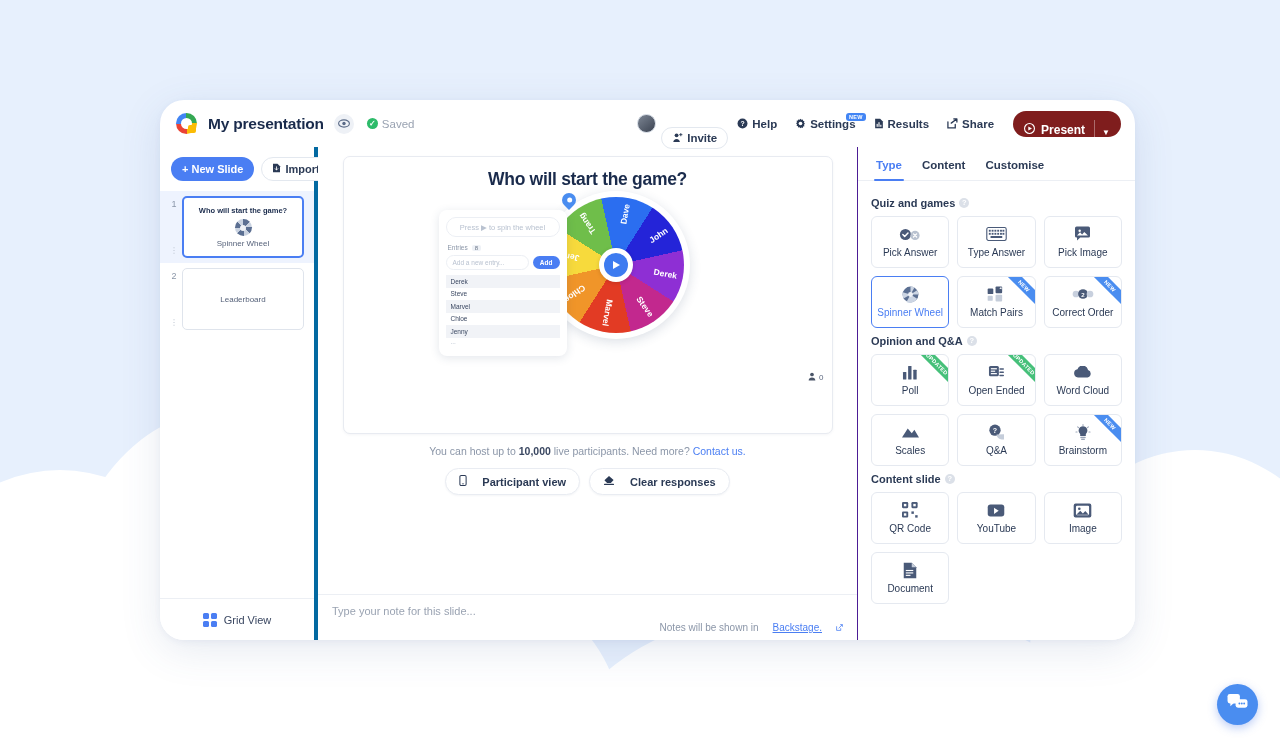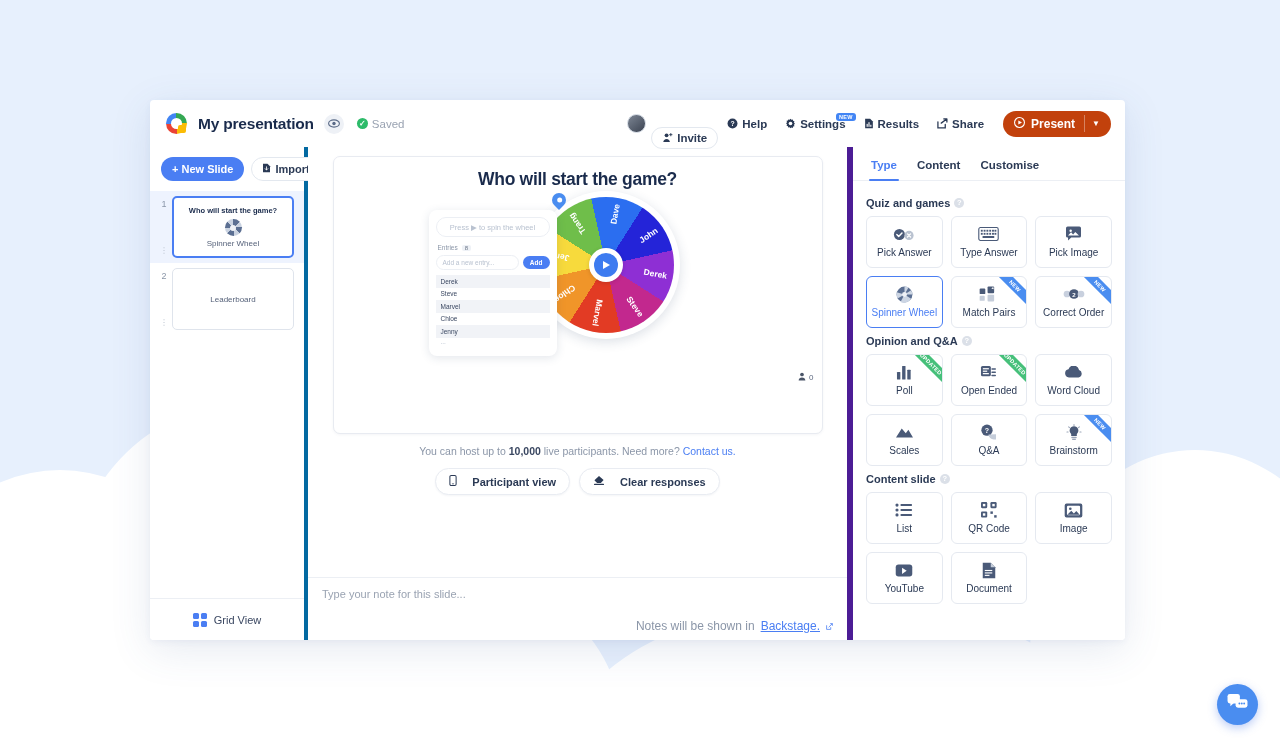--- a/index.html
+++ b/index.html
@@ -22,24 +22,24 @@
   .c2 { left:  60px; top: 410px; width: 330px; height: 430px; }
   .c3 { left: 200px; top: 560px; width: 420px; height: 320px; }
   .c4 { left: 560px; top: 600px; width: 560px; height: 320px; }
   .c5 { left: 1030px; top: 450px; width: 330px; height: 400px; }
   .c6 { left: 1180px; top: 520px; width: 260px; height: 300px; }
   .bg-bottom { position:absolute; left:0; right:0; bottom:-10px; height:60px; background:#fff; }
 
   
   .app-window {
     position: absolute;
-    left: 150px; top: 100px;
+    left: 160px; top: 100px;
     width: 975px; height: 540px;
     background: #ffffff;
-    border-radius: 4px;
+    border-radius: 24px;
     box-shadow: 0 10px 40px rgba(60,90,150,.13), 0 2px 6px rgba(60,90,150,.06);
     z-index: 2;
     overflow: hidden;
     display: flex;
     flex-direction: column;
   }
 
   
   .app-header {
     height: 47px;
@@ -87,22 +87,22 @@
     position: relative; white-space: nowrap;
   }
   .hbtn.invite { border: 1px solid #e3e8ef; margin-left: 5px; padding: 4px 10px; margin-top: 28px; }
   .hbtn svg { display: block; }
   .newbadge {
     position: absolute; right: -1px; top: 0px;
     background: #4285f4; color: #fff; font-size: 5.5px; font-weight: 700;
     padding: 1px 3px; border-radius: 3px; letter-spacing: .2px;
   }
   .present-btn {
-    display: flex; align-items: center; margin-left: 10px;
-    background: #c2410c; color: #fff; border-radius: 16px;
+    display: flex; align-items: flex-end; margin-left: 10px;
+    background: #7f1d1d; color: #fff; border-radius: 16px;
     font-size: 12px; font-weight: 700; height: 26px; cursor: pointer;
     padding: 0 4px 0 11px;
   }
   .present-btn .ptxt { margin: 0 9px 0 6px; }
   .present-btn .pdiv { width: 1px; height: 17px; background: rgba(255,255,255,.35); }
   .present-btn .pcar { padding: 0 7px; font-size: 8px; }
 
   
   .app-body { flex: 1 1 auto; display: flex; min-height: 0; }
 
@@ -277,32 +277,32 @@
   .cact {
     display: flex; align-items: center; gap: 15px;
     border: 1px solid #e9ecf2; border-radius: 15px; background: #fff;
     font-size: 11px; font-weight: 700; color: #2b3a55;
     padding: 6px 13px; cursor: pointer; box-shadow: 0 1px 2px rgba(40,60,100,.05);
   }
 
   
   .notes-bar {
     flex: 0 0 auto; border-top: 1px solid #eceff4;
-    padding: 10px 14px 7px; position: relative; height: 63px;
+    padding: 10px 14px 7px; position: relative; height: 46px;
   }
   .notes-placeholder { font-size: 11px; color: #9aa3b2; cursor: text; }
   .notes-foot {
     position: absolute; right: 14px; bottom: 7px;
-    font-size: 12px; color: #8b96a8; display: flex; align-items: flex-end; gap: 6px;
+    font-size: 10px; color: #8b96a8; display: flex; align-items: flex-end; gap: 14px;
   }
   .notes-foot a { color: #4a7ef3; }
 
   
   .rightpanel {
-    width: 278px; flex: 0 0 278px; border-left: 6px solid #4c1d95;
+    width: 278px; flex: 0 0 278px; border-left: 1px solid #4c1d95;
     display: flex; flex-direction: column; background: #fff; min-height: 0;
   }
   .rp-tabs { display: flex; gap: 0; padding: 0 8px; border-bottom: 1px solid #eceff4; flex: 0 0 auto; }
   .rp-tab {
     font-size: 11.5px; font-weight: 700; color: #2b3a55;
     padding: 12px 10px 9px; cursor: pointer; position: relative;
   }
   .rp-tab.active { color: #4a7ef3; }
   .rp-tab.active::after {
     content: ""; position: absolute; left: 8px; right: 8px; bottom: -1px;
@@ -760,69 +760,54 @@
               <div class="ribbon new">NEW</div>
             </div>
           </div>
           <div class="rp-section-title">
             <span>Content slide</span>
             <span class="qmark">?</span>
           </div>
           <div class="tile-grid">
             <div class="tile">
               <div class="tile-ico">
-                <svg width="18" height="14" viewBox="0 0 19 15">
-                  <g fill="#4a5a78">
-                    <circle cx="2" cy="2.2" r="1.7"></circle>
-                    <circle cx="2" cy="7.5" r="1.7"></circle>
-                    <circle cx="2" cy="12.8" r="1.7"></circle>
-                    <rect x="5.6" y="1.1" width="12.6" height="2.2" rx="1.1"></rect>
-                    <rect x="5.6" y="6.4" width="12.6" height="2.2" rx="1.1"></rect>
-                    <rect x="5.6" y="11.7" width="12.6" height="2.2" rx="1.1"></rect>
-                  </g>
-                </svg>
-              </div>
-              <div class="tile-label">List</div>
-            </div>
-            <div class="tile">
-              <div class="tile-ico">
                 <svg width="16" height="16" viewBox="0 0 17 17">
                   <g fill="#4a5a78">
                     <rect x="0" y="0" width="6.6" height="6.6" rx="1.2"></rect>
                     <rect x="10" y="0" width="6.6" height="6.6" rx="1.2"></rect>
                     <rect x="0" y="10" width="6.6" height="6.6" rx="1.2"></rect>
                     <rect x="10" y="10" width="2.6" height="2.6"></rect>
                     <rect x="14" y="14" width="2.6" height="2.6"></rect>
                   </g>
                   <rect x="2" y="2" width="2.6" height="2.6" fill="#fff"></rect>
                   <rect x="12" y="2" width="2.6" height="2.6" fill="#fff"></rect>
                   <rect x="2" y="12" width="2.6" height="2.6" fill="#fff"></rect>
                 </svg>
               </div>
               <div class="tile-label">QR Code</div>
             </div>
             <div class="tile">
               <div class="tile-ico">
+                <svg width="18" height="13" viewBox="0 0 19 14">
+                  <rect x=".6" y=".6" width="17.8" height="12.8" rx="3" fill="#4a5a78"></rect>
+                  <path d="M7.4 4.1l5 3.3-5 3.3z" fill="#fff"></path>
+                </svg>
+              </div>
+              <div class="tile-label">YouTube</div>
+            </div>
+            <div class="tile">
+              <div class="tile-ico">
                 <svg width="19" height="15" viewBox="0 0 20 16">
                   <rect x=".6" y=".6" width="18.8" height="14.8" rx="2" fill="#4a5a78"></rect>
                   <rect x="3" y="3" width="14" height="10" rx="1.2" fill="#fff"></rect>
                   <circle cx="6.6" cy="6.2" r="1.4" fill="#4a5a78"></circle>
                   <path d="M3.4 12.6l4.2-4.4 2.8 3 2.6-2.6 3.6 4z" fill="#4a5a78"></path>
                 </svg>
               </div>
               <div class="tile-label">Image</div>
-            </div>
-            <div class="tile">
-              <div class="tile-ico">
-                <svg width="18" height="13" viewBox="0 0 19 14">
-                  <rect x=".6" y=".6" width="17.8" height="12.8" rx="3" fill="#4a5a78"></rect>
-                  <path d="M7.4 4.1l5 3.3-5 3.3z" fill="#fff"></path>
-                </svg>
-              </div>
-              <div class="tile-label">YouTube</div>
             </div>
             <div class="tile">
               <div class="tile-ico">
                 <svg width="14" height="17" viewBox="0 0 15 18">
                   <path d="M.8.8h8.6l4.8 4.8v11.6H.8z" fill="#4a5a78"></path>
                   <path d="M9.4.8v4.8h4.8z" fill="#c5cdda"></path>
                   <g fill="#fff">
                     <rect x="3" y="8.4" width="8" height="1.2"></rect>
                     <rect x="3" y="11" width="8" height="1.2"></rect>
                     <rect x="3" y="13.6" width="5" height="1.2"></rect>

